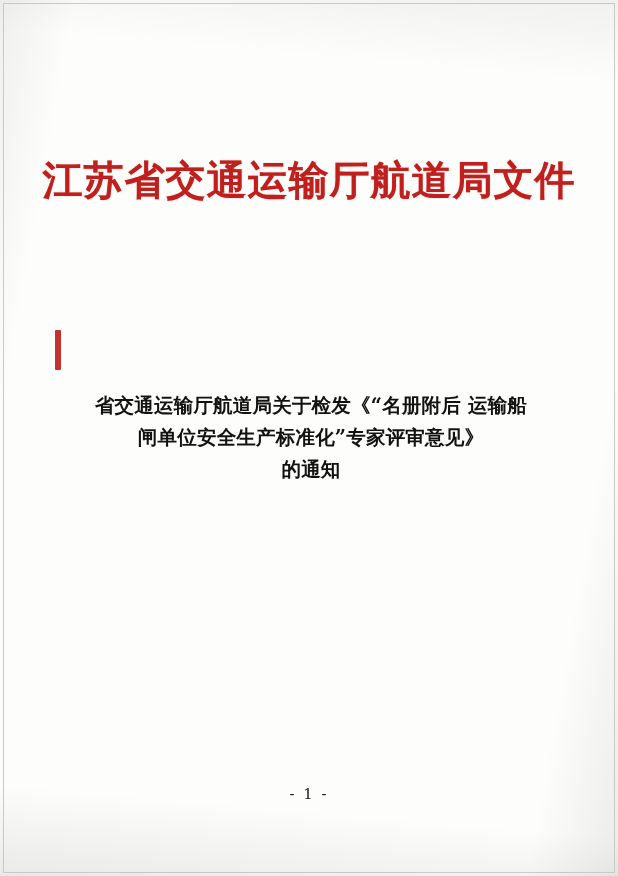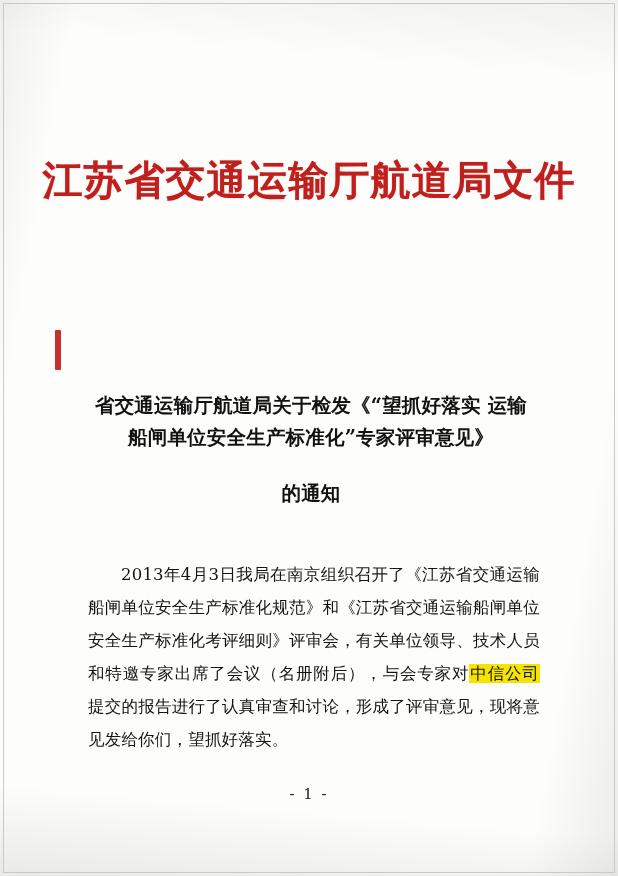--- a/index.html
+++ b/index.html
@@ -84,21 +84,20 @@
     width: 446px;
     text-align: center;
     font-size: 19.5px;
     font-weight: bold;
     line-height: 1.65;
     color: #121212;
     letter-spacing: 0.2px;
   }
   .subject .line3 {
     display: block;
-    margin-top: 24px;
   }
   .recipient {
     position: absolute;
     left: 88px;
     top: 512px;
     width: 450px;
     font-size: 16.5px;
     color: #141414;
     letter-spacing: 0.2px;
   }
@@ -140,26 +139,23 @@
   <div id="scan-frame"></div>
 
   <div id="content">
 
     <div class="doc-title">江苏省交通运输厅航道局文件</div>
 
 
     <div class="red-rule"></div>
 
     <div class="subject">
-      <span>省交通运输厅航道局关于检发《“望抓好落实</span>
+      <span>省交通运输厅航道局关于检发《“名册附后</span>
       <span>运输船闸单位安全生产标准化”专家评审意见》</span>
       <span class="line3">的通知</span>
     </div>
 
 
-    <div class="body-text">
-      <span>2013年4月3日我局在南京组织召开了《江苏省交通运输船闸单位安全生产标准化规范》和《江苏省交通运输船闸单位安全生产标准化考评细则》评审会，有关单位领导、技术人员和特邀专家出席了会议（名册附后），与会专家对</span><span class="hl">中信公司</span><span>提交的报告进行了认真审查和讨论，形成了评审意见，现将意见发给你们，望抓好落实。</span>
-    </div>
 
     <div class="page-number">- 1 -</div>
 
   </div>
 </div>
 
 </body></html>

